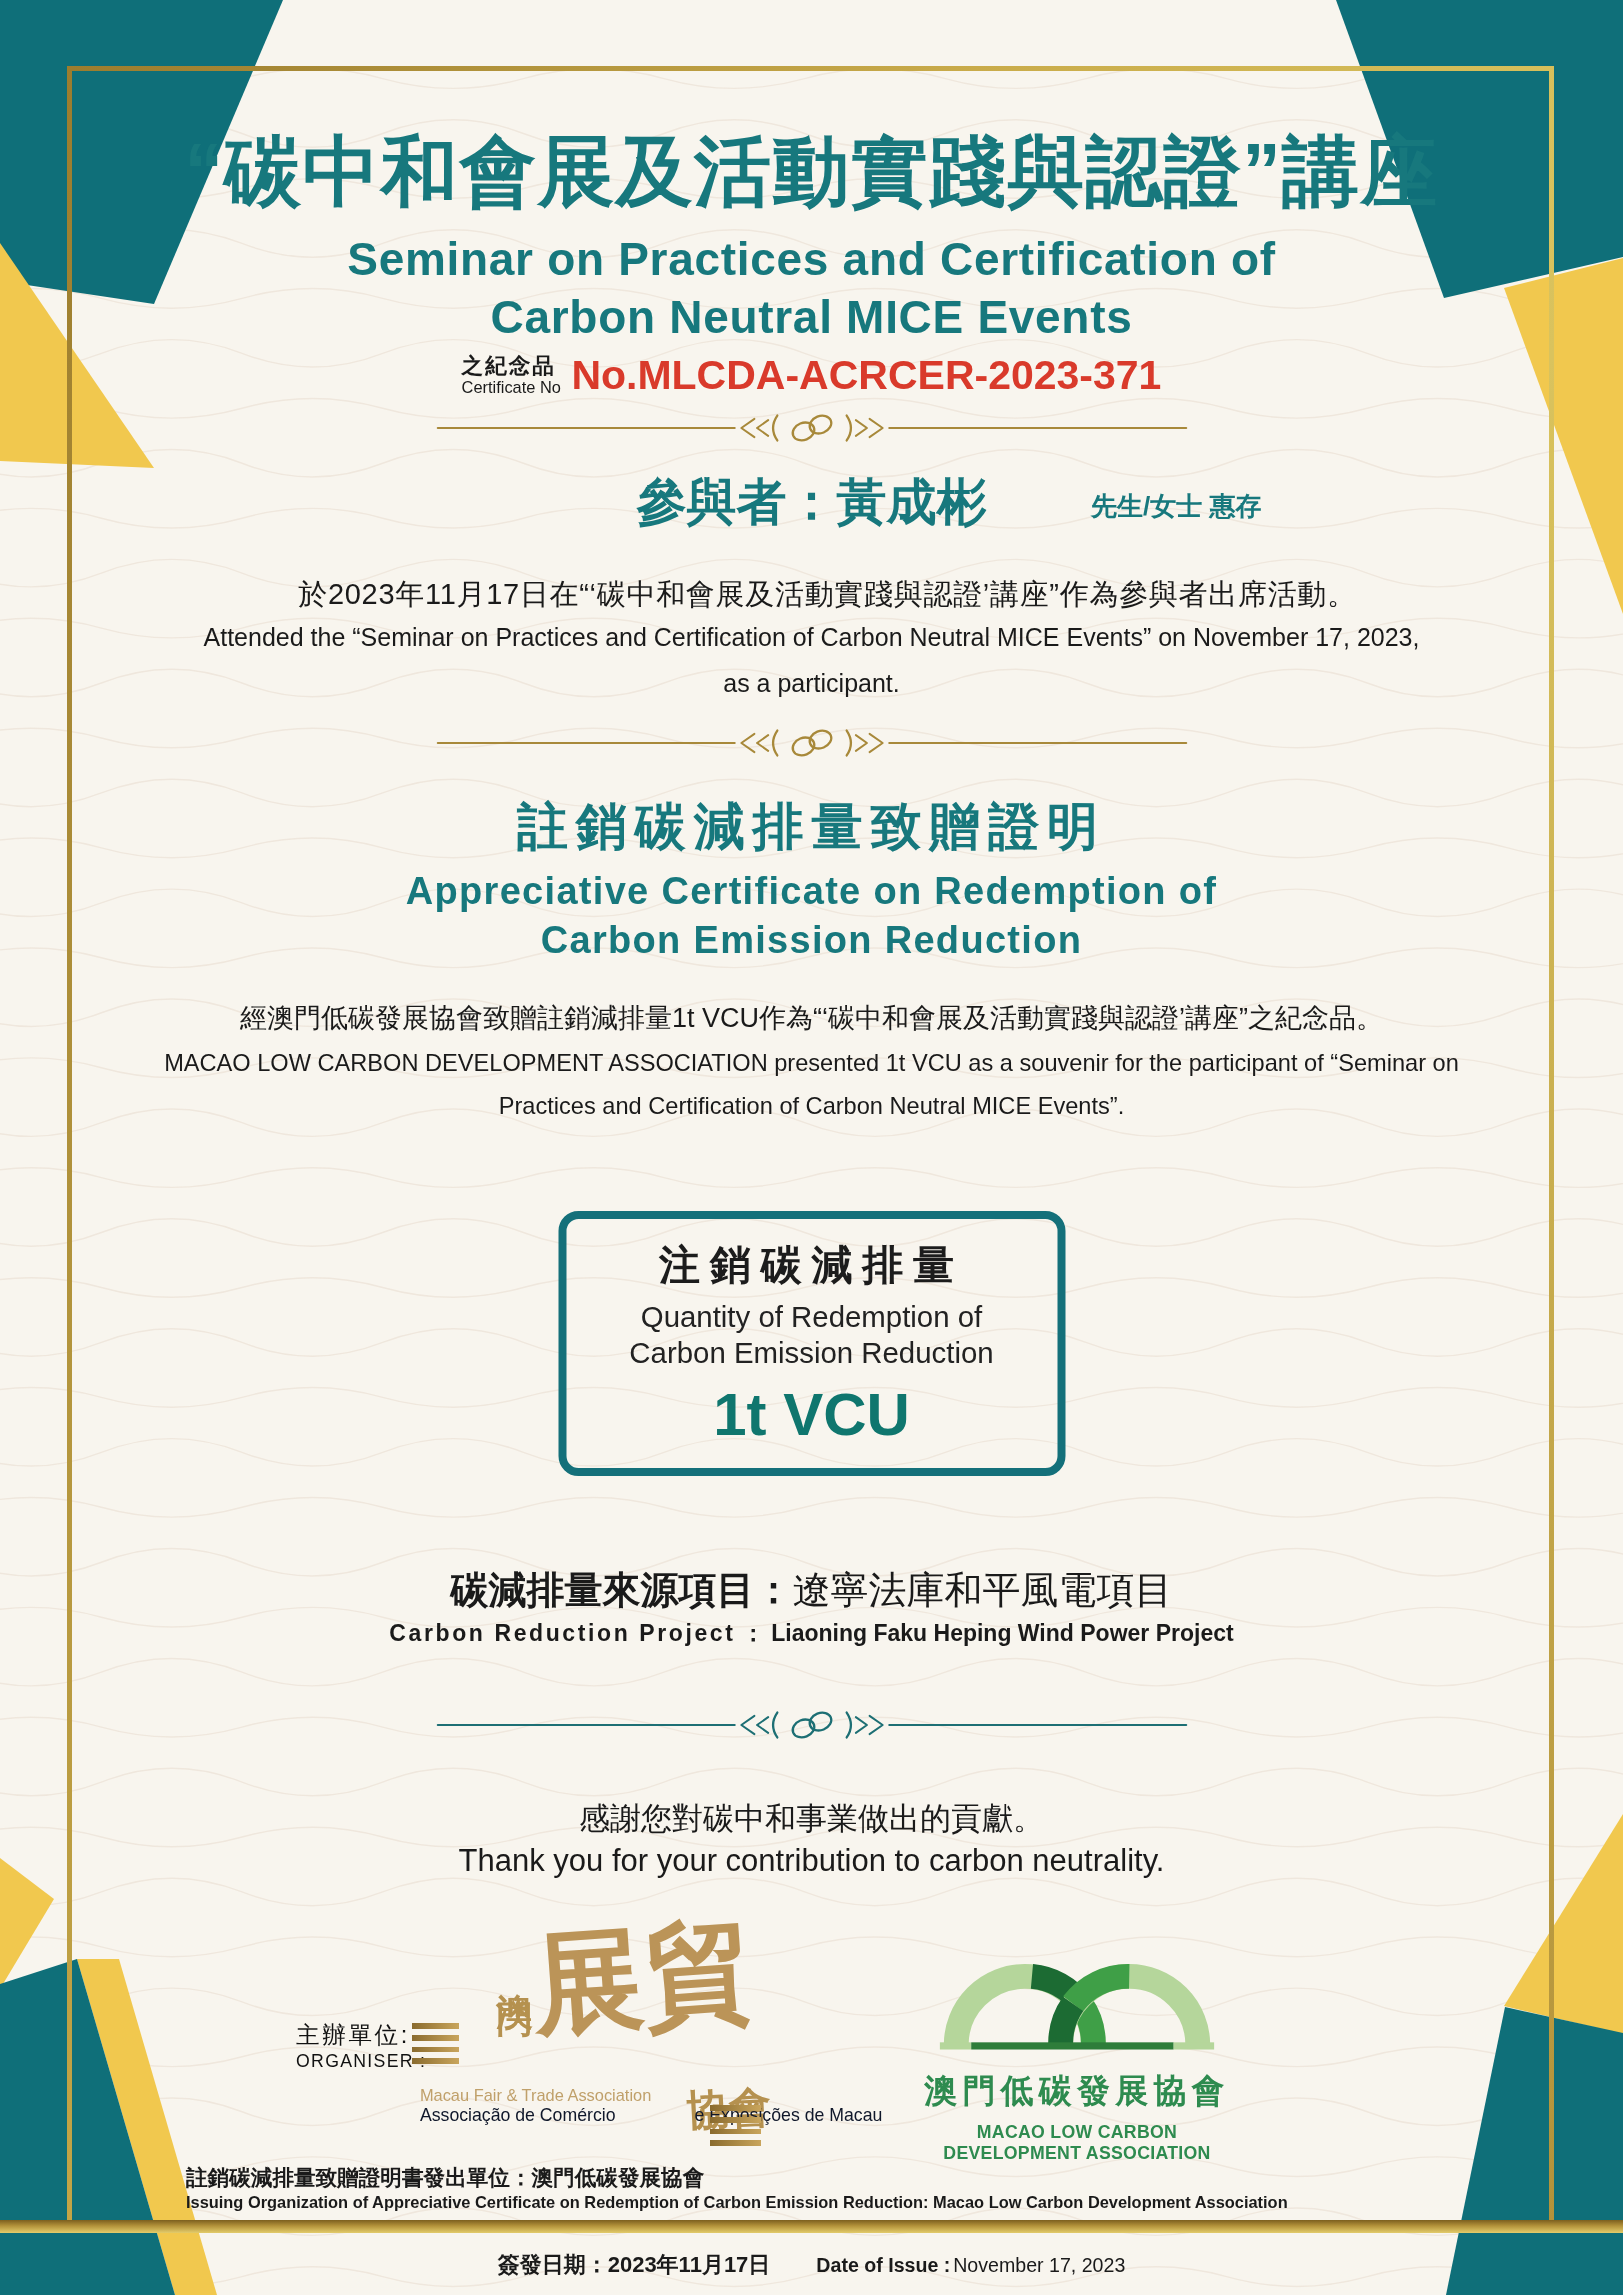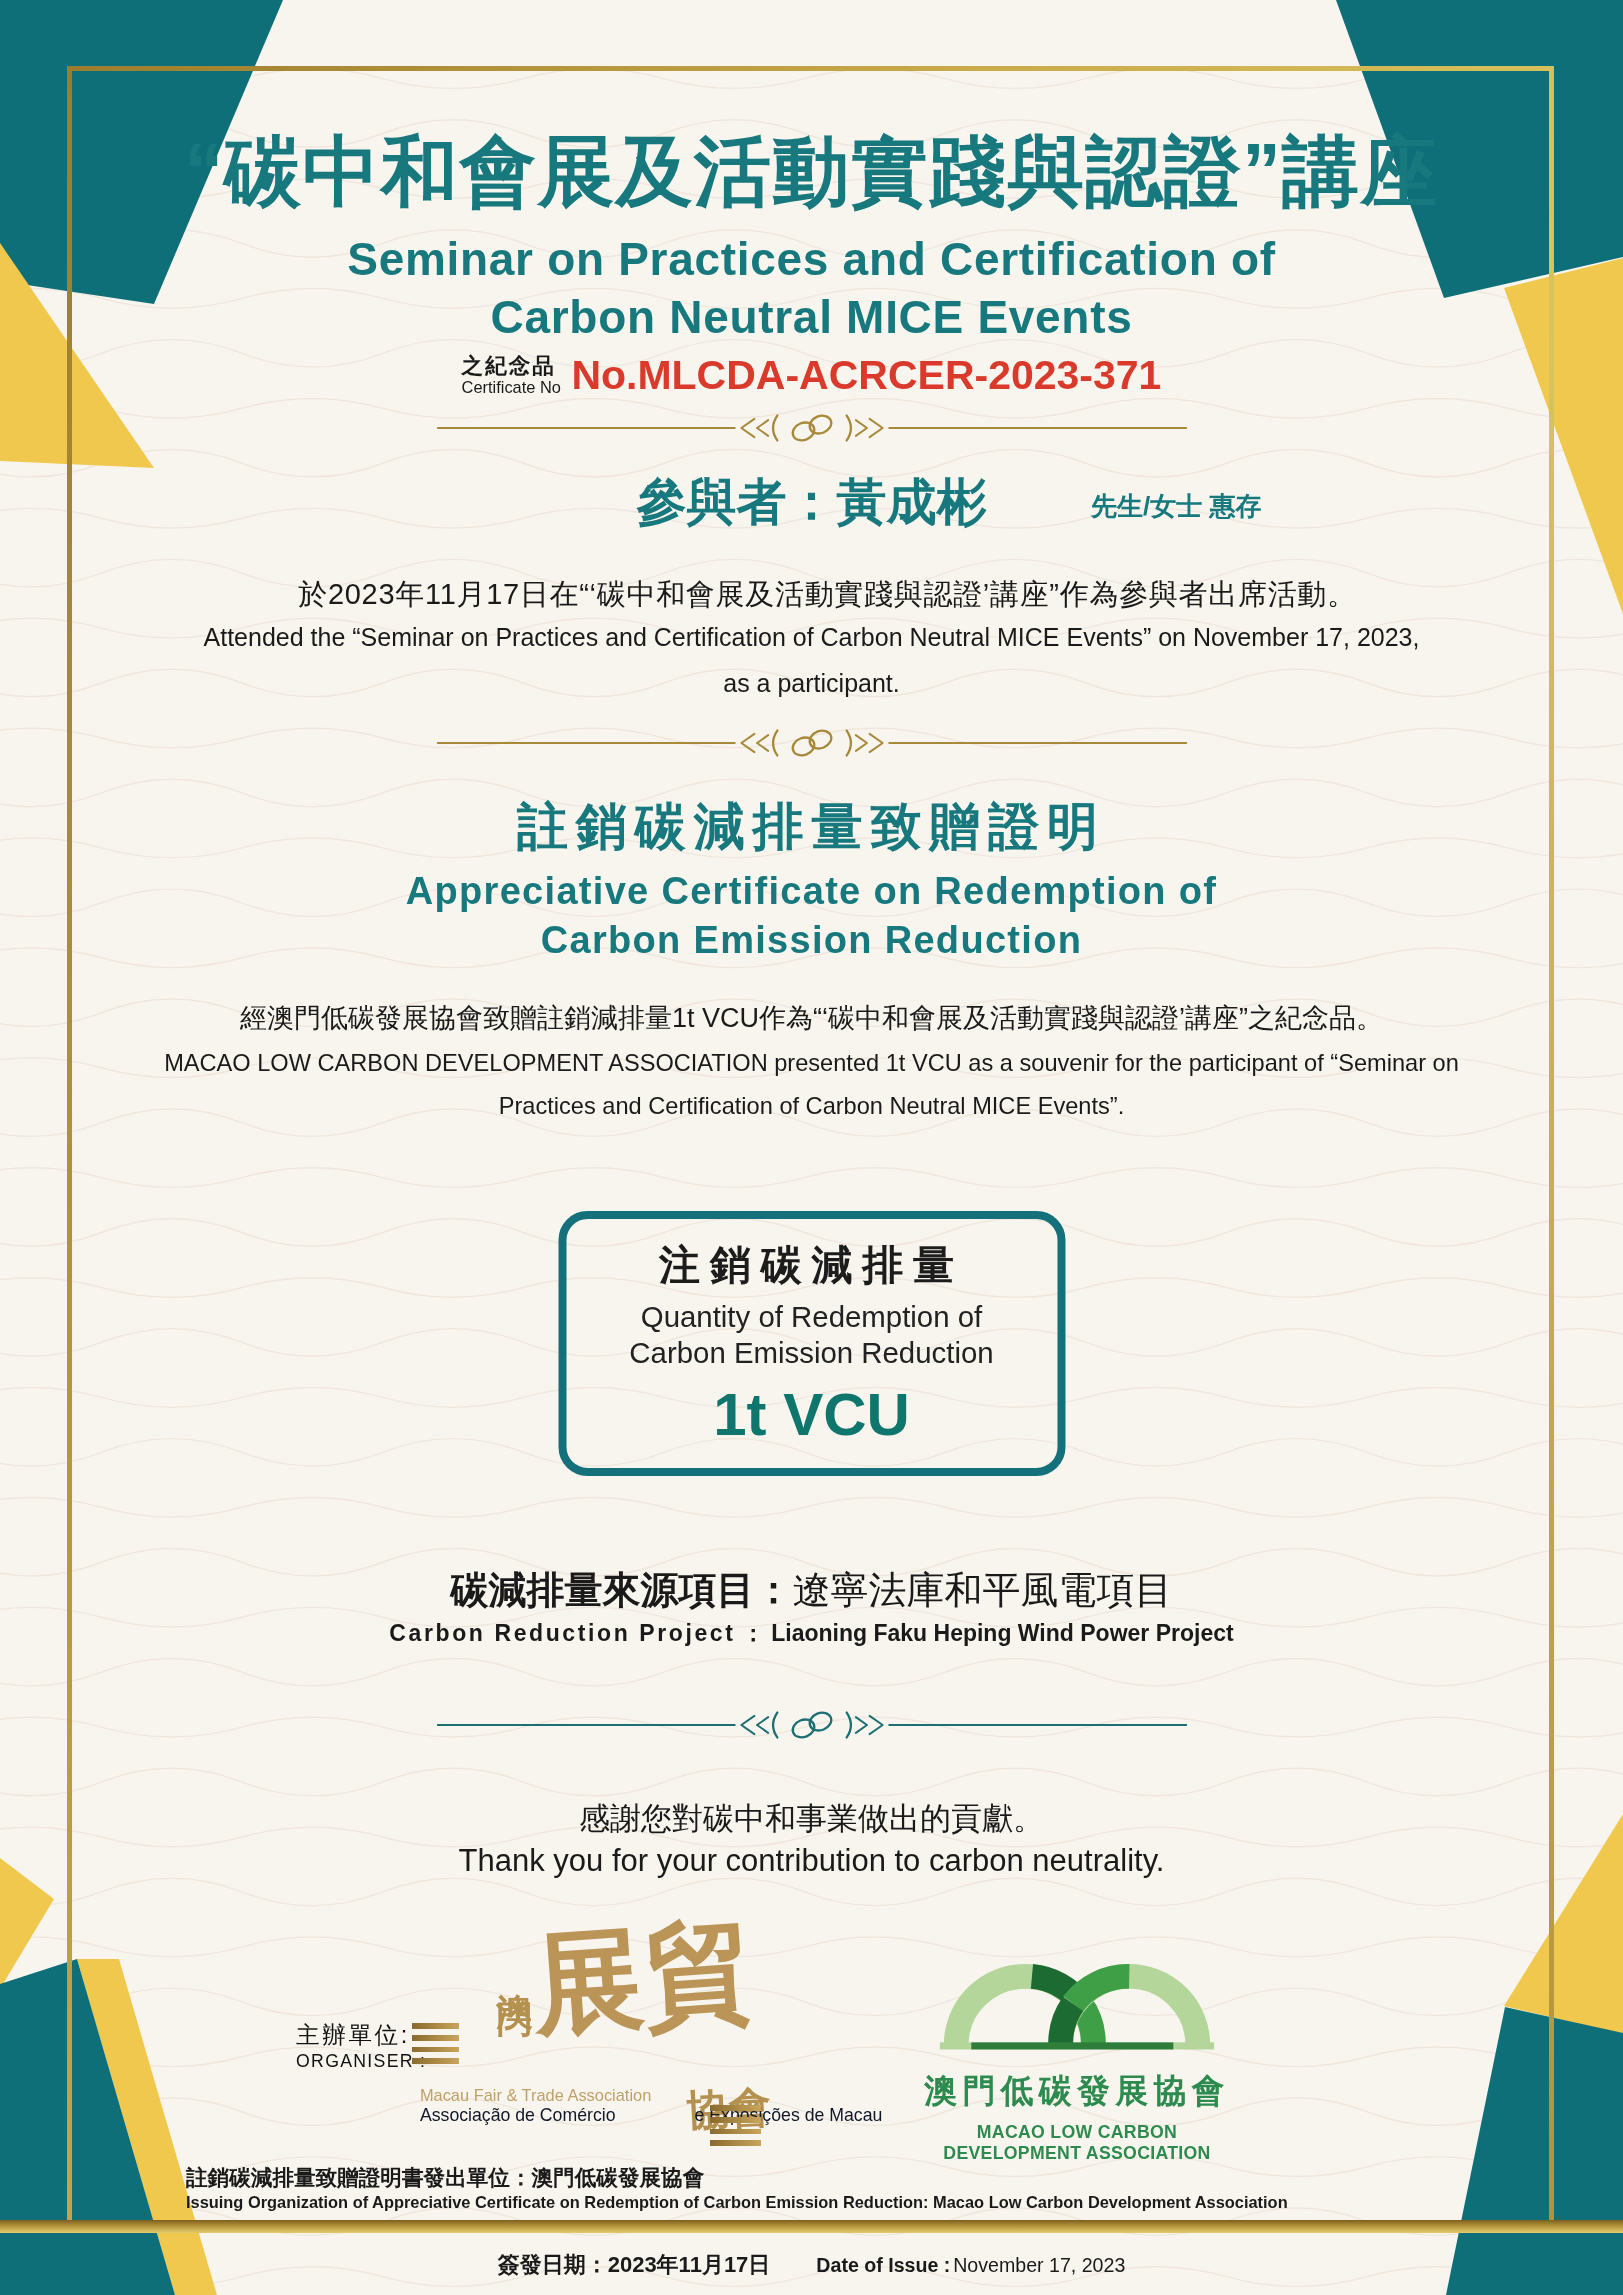--- a/index.html
+++ b/index.html
@@ -42,21 +42,21 @@
   .p1-cjk{top:575px;padding-left:32px;}
   .p1-en1{top:623px;}
   .p1-en2{top:669px;}
   .sec-title{top:793px;font-size:51px;font-weight:bold;letter-spacing:7.9px;}
   .sec-en{font-size:38px;font-weight:bold;letter-spacing:1.3px;}
   .p2-cjk{top:1000px;font-size:27px;}
   .p2-en1{top:1050px;font-size:23.6px;}
   .p2-en2{top:1093px;font-size:23.6px;}
   .qbox{
     top:1211px;width:507px;height:265px;
-    border:8.5px solid #14707a;border-radius:29px;
+    border:8.5px solid #14707a;border-radius:20px;
     display:flex;flex-direction:column;align-items:center;justify-content:center;
     text-align:center;background:transparent;
   }
   .qbox .t{font-size:41px;font-weight:bold;letter-spacing:9.8px;color:#1c1c1c;margin-bottom:6.5px;}
   .qbox .s{font-size:29.4px;color:#222;line-height:36px;}
   .qbox .v{font-size:60px;font-weight:bold;color:#0f766e;margin-top:9.2px;}
   .proj-cjk{top:1565px;font-size:38px;}
   .proj-cjk .lab{font-weight:bold;}
   .proj-en{top:1618px;font-size:23px;font-weight:bold;}
   .proj-en .lab{letter-spacing:2.6px;}

